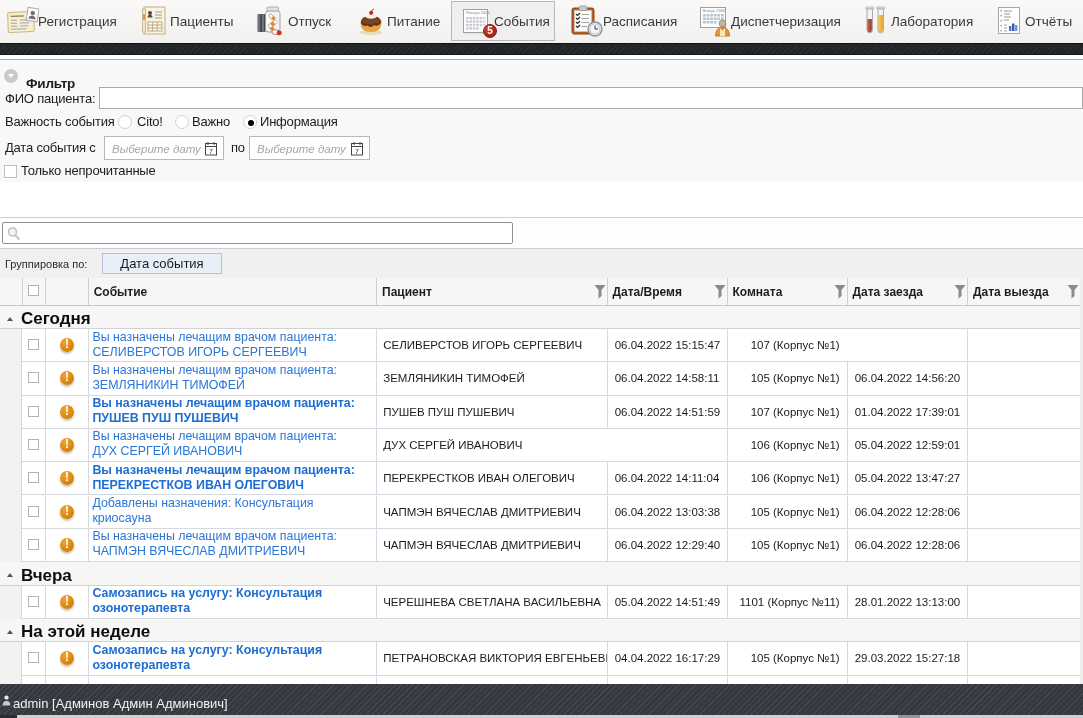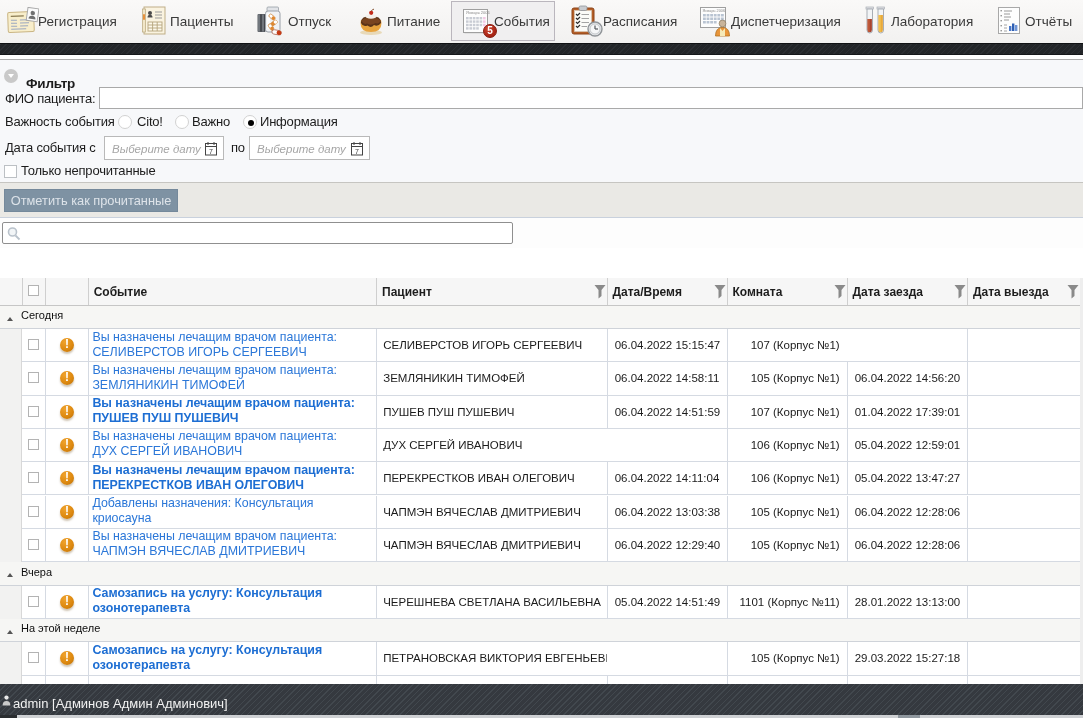--- a/index.html
+++ b/index.html
@@ -44,21 +44,21 @@
 
 
 #grid{position:absolute;left:0;top:278px;width:1083px;height:406px;background:#fff}
 #gutter{position:absolute;left:0;top:0;width:22px;height:406px;background:#f2f2f1;border-right:1px solid #d8d8d8}
 #rightsliver{position:absolute;left:1080px;top:0;width:3px;height:406px;background:#eeeeee}
 .hdr{position:absolute;left:0;top:0;width:1080px;height:27.5px;background:#f6f6f6;border-bottom:1px solid #c6c6c6}
 .hcell{position:absolute;top:0;height:27px;border-left:1px solid #cfcfcf;overflow:hidden}
 .hcell .t{position:absolute;left:5px;top:7px;font-size:12px;font-weight:bold;color:#1d1d1d;white-space:nowrap}
 .funnel{position:absolute;top:6px;width:12px;height:15px}
 .grp{position:absolute;left:0;width:1080px;height:23.5px;background:#f6f6f4;border-bottom:1px solid #cfd3d9}
-.grp .gt{position:absolute;left:21px;top:3.5px;font-size:11px;font-weight:normal;color:#0d0d0d;white-space:nowrap}
+.grp .gt{position:absolute;left:21px;top:3.5px;font-size:17px;font-weight:bold;color:#0d0d0d;white-space:nowrap}
 .tri{position:absolute;left:7px;top:11px;width:0;height:0;border-left:3px solid transparent;border-right:3px solid transparent;border-bottom:4px solid #555}
 .row{position:absolute;left:22px;width:1058px;height:33.3px;background:#fff;border-bottom:1px solid #d5dae2}
 .cell{position:absolute;top:0;height:32.3px;border-left:1px solid #d5dae2;overflow:hidden;white-space:nowrap}
 .cell.first{border-left:none}
 .cbx{position:absolute;width:11px;height:11px;border:1px solid #b3b3b3;background:#fff}
 .warn{position:absolute;width:14px;height:14px;border-radius:50%;
  background:radial-gradient(circle at 35% 28%,#efa22c,#de8a11 55%,#bb6f07);
  box-shadow:0 2px 2px rgba(120,90,40,.35)}
 .warn:after{content:"!";position:absolute;left:0;top:0;width:14px;height:14px;color:#fff;font-size:12px;font-weight:bold;text-align:center;line-height:13.5px}
 .ev{position:absolute;left:3.5px;top:0.5px;font-size:12.4px;line-height:15px;color:#2b77d8}
@@ -341,33 +341,34 @@
           <line x1="9" y1="0" x2="9" y2="3" stroke="#444"></line>
           <line x1="0.5" y1="4.5" x2="11.5" y2="4.5" stroke="#444"></line>
           <text x="6" y="11.5" font-size="7" fill="#444" text-anchor="middle">7</text>
         </svg>
   </div>
 
   <div id="cb-unread"></div>
   <div class="flabel" style="left:21px;top:103px">Только непрочитанные</div>
 </div>
 
-<div id="btnstrip">
-      <div id="markbtn">Отметить как прочитанные</div>
-    </div>
 
 <div id="searchstrip">
   <div id="searchbox">
     <svg width="16" height="16" viewBox="0 0 16 16" style="position:absolute;left:3px;top:3px">
       <circle cx="6.5" cy="6" r="4" fill="#f2f5f7" stroke="#b9c2cb" stroke-width="1.6"></circle>
       <line x1="9.5" y1="9.5" x2="13.5" y2="13.5" stroke="#b9c2cb" stroke-width="1.8"></line>
     </svg>
   </div>
 </div>
 
+<div id="groupstrip">
+  <div id="grouplbl">Группировка по:</div>
+  <div id="groupchip">Дата события</div>
+</div>
 
 <div id="grid">
   <div id="gutter"></div>
   <div class="hdr" id="hdr">
     <div class="hcell" style="left:21.8px;width:23.400000000000002px"></div>
     <div class="hcell" style="left:45.2px;width:42.5px"></div>
     <div class="hcell" style="left:87.7px;width:288.3px">
           <span class="t">Событие</span>
         </div>
     <div class="hcell" style="left:376px;width:230.5px">
@@ -606,20 +607,23 @@
             <div class="cbx" style="left:5.5px;top:10px"></div>
           </div>
           <div class="cell" style="left:23.400000000000002px;width:42.5px">
             <div class="warn" style="left:13.5px;top:9px"></div>
           </div>
           <div class="cell" style="left:65.9px;width:288.29999999999995px">
             <div class="ev b">Самозапись на услугу: Консультация<br>озонотерапевта</div>
           </div>
           <div class="cell" style="left:354.19999999999993px;width:230.50000000000006px">
             <span class="pt">ПЕТРАНОВСКАЯ ВИКТОРИЯ ЕВГЕНЬЕВНА</span>
+          </div>
+          <div class="cell" style="left:584.7px;width:120.0px">
+            <span class="dt">04.04.2022 16:17:29</span>
           </div>
           <div class="cell" style="left:704.7px;width:120.0px">
             <span class="rm">105 (Корпус №1)</span>
           </div>
           <div class="cell" style="left:824.7px;width:120.5px">
             <span class="ar">29.03.2022 15:27:18</span>
           </div>
           <div class="cell" style="left:945.2px;width:113.0px"></div>
         </div>
     <div class="row" style="top:397.7px;height:8.3px;border-bottom:none">

